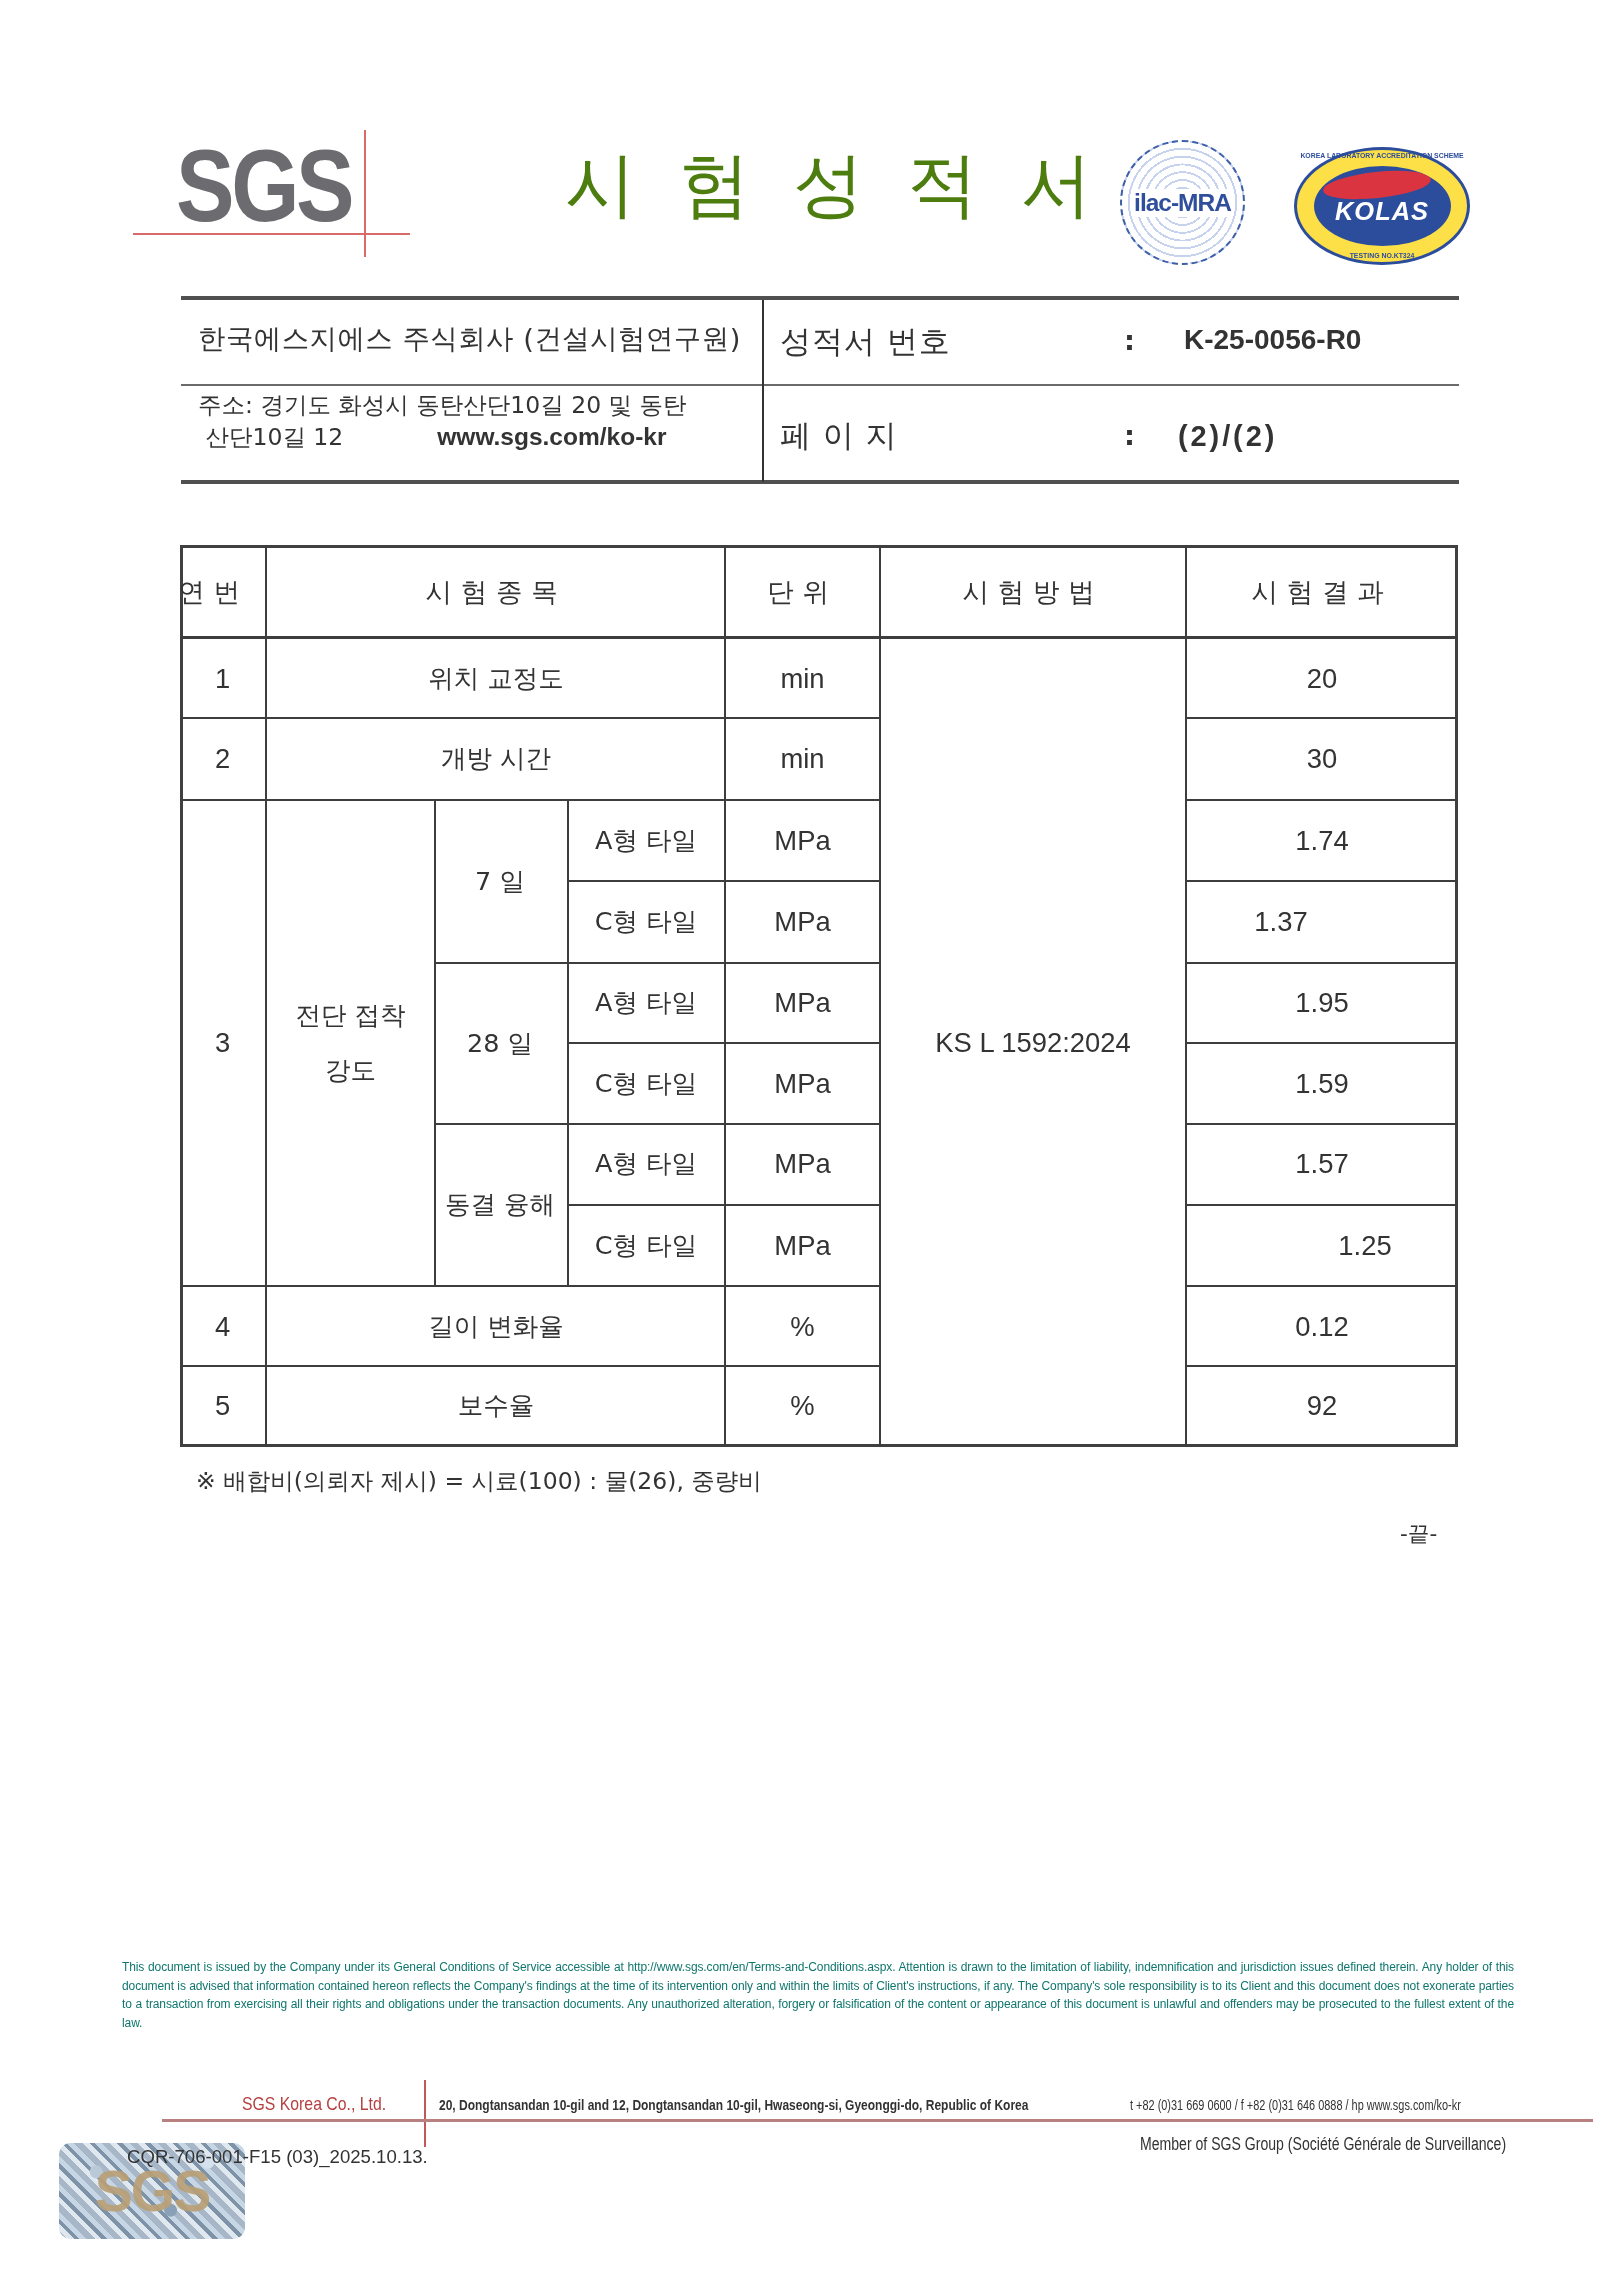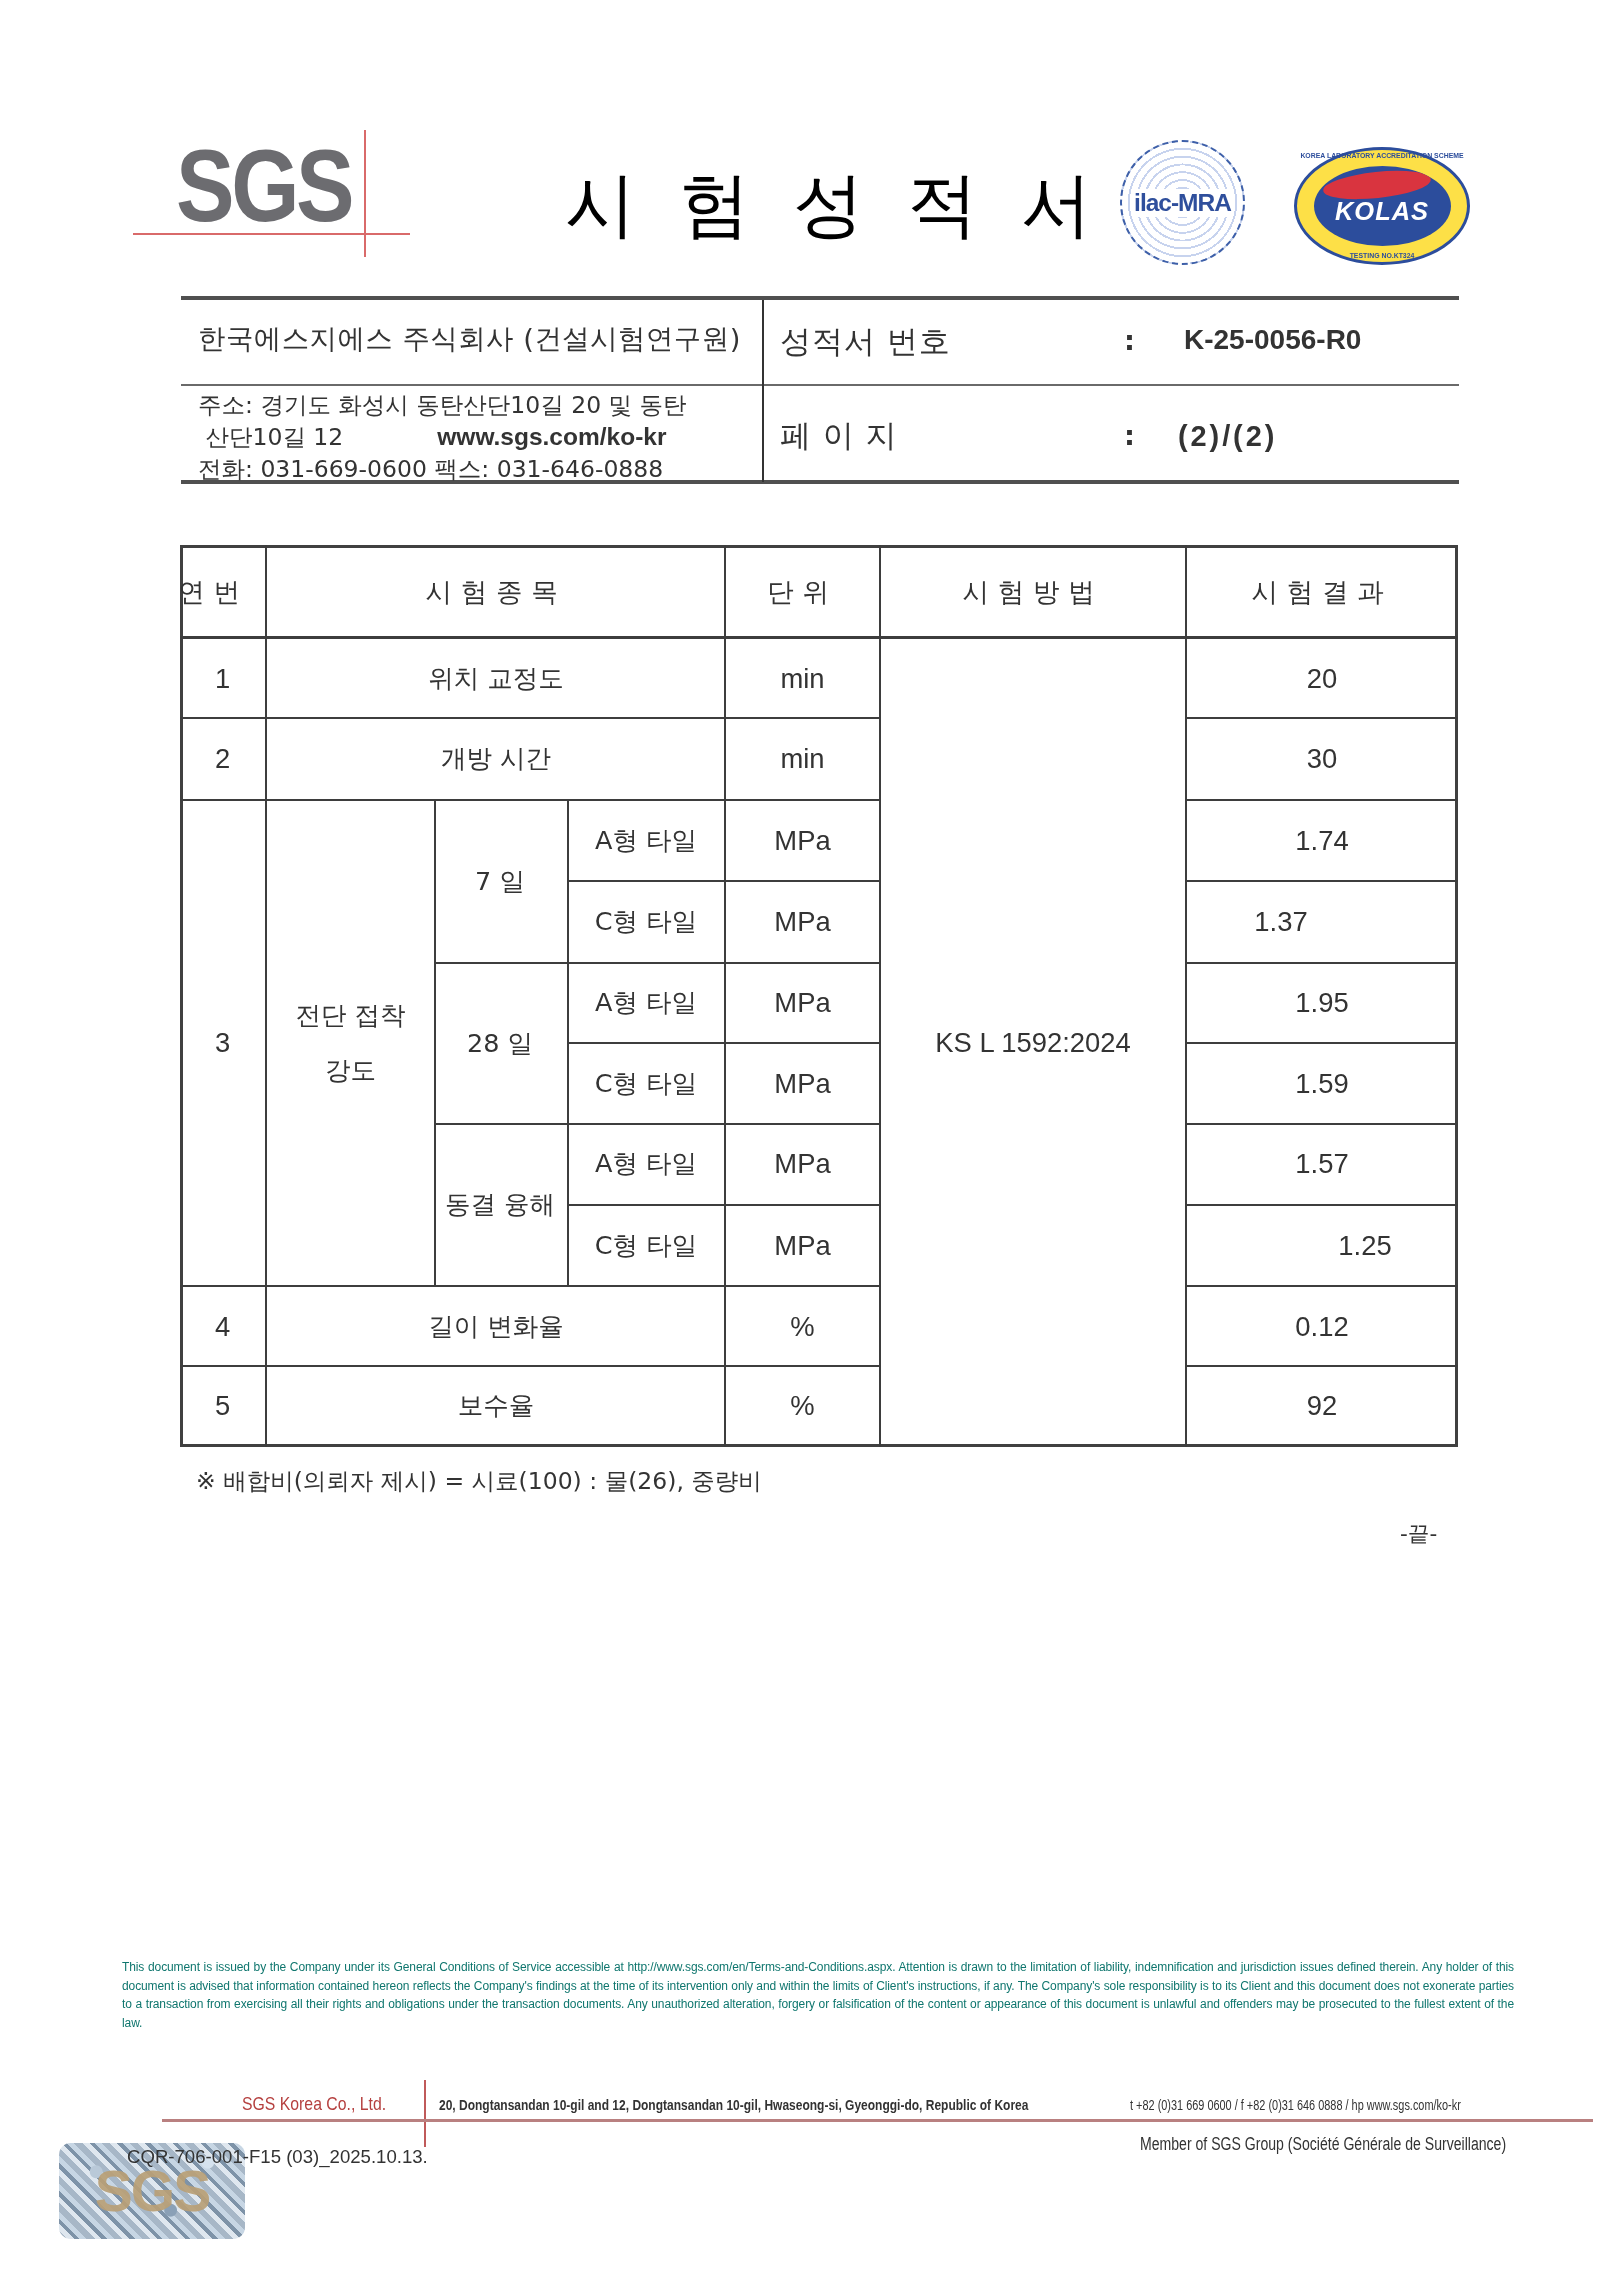--- a/index.html
+++ b/index.html
@@ -11,22 +11,22 @@
 
   
   .sgs-logo {
     left: 176px; top: 135px; font-family: "Liberation Sans", sans-serif; font-weight: bold;
     font-size: 102px; letter-spacing: -3.9px; color: #6c6c70; line-height: 1; transform: scaleX(0.86); transform-origin: left top;
   }
   .sgs-hline { left: 133px; top: 233px; width: 277px; height: 2px; background: #d96a6a; }
   .sgs-vline { left: 364px; top: 130px; width: 2px; height: 127px; background: #d96a6a; }
 
   .doc-title {
-    left: 565px; top: 149px; font-size: 71px; letter-spacing: 43px; color: #000000; line-height: 1;
-    font-family: "DejaVu Sans", sans-serif; font-weight: normal; margin-top: 20px;
+    left: 565px; top: 149px; font-size: 71px; letter-spacing: 43px; color: #4d7c0f; line-height: 1;
+    font-family: "DejaVu Sans", sans-serif; font-weight: normal;
   }
 
   
   .ilac {
     left: 1120px; top: 140px; width: 125px; height: 125px; border-radius: 50%;
     border: 2.9px dashed #3d5fa8; box-sizing: border-box; display: flex; align-items: center; justify-content: center;
     background:
       radial-gradient(circle at 50% 50%, transparent 0 27.4px, #ffffff 27.4px 29px, transparent 29px),
       repeating-radial-gradient(circle at 50% 50%, #ffffff 0 5.9px, #c7d3ee 5.9px 7.8px);
   }
@@ -138,21 +138,20 @@
 
 <div class="abs rule info-top"></div>
 <div class="abs info-mid"></div>
 <div class="abs rule info-bot"></div>
 <div class="abs info-div"></div>
 
 <div class="abs info-company">한국에스지에스 주식회사 (건설시험연구원)</div>
 <div class="abs info-addr">
   <div>주소: 경기도 화성시 동탄산단10길 20 및 동탄</div>
   <div>&nbsp;<span>산단10길 12</span><span class="web">www.sgs.com/ko-kr</span></div>
-  <div>전화: 031-669-0600 팩스: 031-646-0888</div>
 </div>
 
 <div class="abs info-label1">성적서 번호</div>
 <div class="abs info-colon1">:</div>
 <div class="abs info-val1">K-25-0056-R0</div>
 
 <div class="abs info-label2">페이지</div>
 <div class="abs info-colon2">:</div>
 <div class="abs info-val2">(2)/(2)</div>
 

